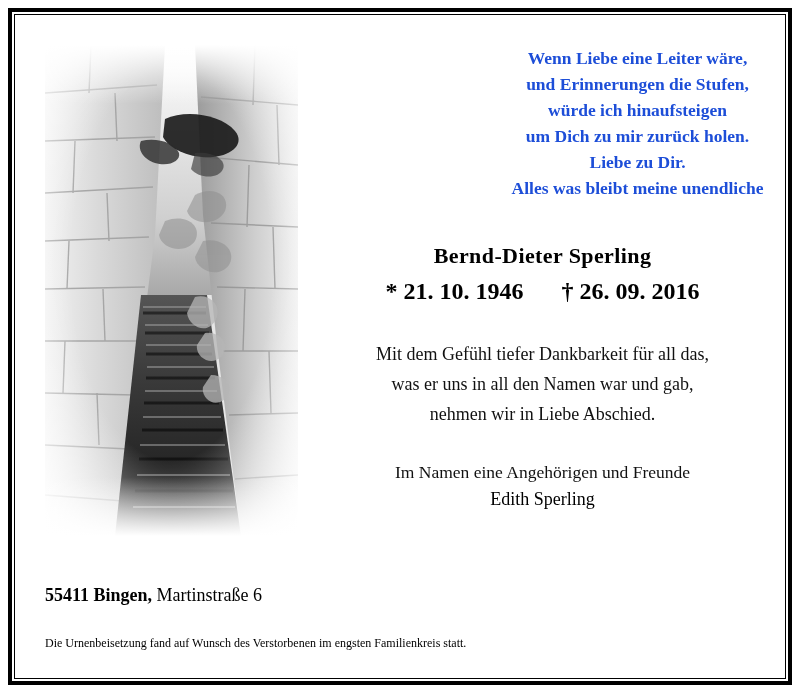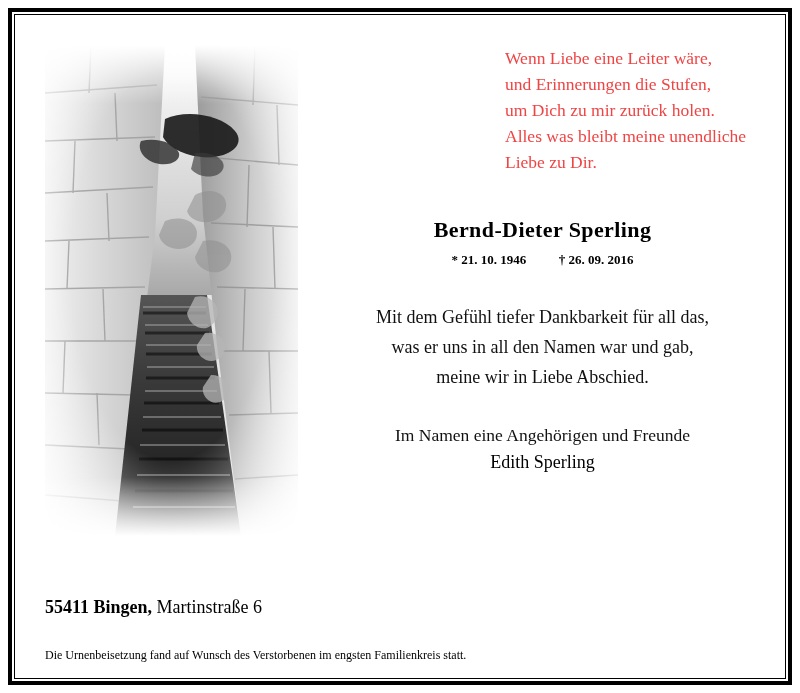--- a/index.html
+++ b/index.html
@@ -68,40 +68,41 @@
   
   .obit {
     position: absolute;
     left: 300px;
     top: 30px;
     width: 455px;
     text-align: center;
   }
 
   .verse {
-    text-align: left;
+    text-align: center;
     padding-left: 190px;
     font-size: 17.5px;
     line-height: 26px;
-    color: #ef4444;
+    color: #1d4ed8;
+    font-weight: bold;
   }
   .verse div { white-space: nowrap; }
 
   .name {
     margin-top: 42px;
     font-size: 22px;
     font-weight: bold;
     letter-spacing: 0.4px;
     color: #000000;
     white-space: nowrap;
   }
 
   .dates {
     margin-top: 9px;
-    font-size: 13px;
+    font-size: 24px;
     font-weight: bold;
     color: #000000;
   }
   .dates .sep { display: inline-block; width: 26px; }
 
   .tribute {
     margin-top: 34px;
     font-size: 18px;
     line-height: 30px;
     color: #111111;
@@ -118,21 +119,21 @@
     font-size: 18px;
     font-weight: normal;
     color: #000000;
     line-height: 27px;
   }
 
   
   .footer {
     position: absolute;
     left: 30px;
-    bottom: 10px;
+    bottom: 22px;
     width: 710px;
   }
   .address {
     font-size: 18px;
     line-height: 26px;
     margin-bottom: 22px;
   }
   .address .city {
     font-weight: bold;
   }
@@ -271,37 +272,38 @@
         <rect x="0" y="0" width="253" height="491" fill="url(#vig)"></rect>
         <rect x="0" y="0" width="253" height="491" fill="url(#edgeFade)"></rect>
       </svg>
     </div>
 
     <div class="obit">
 
       <div class="verse">
         <div>Wenn Liebe eine Leiter wäre,</div>
         <div>und Erinnerungen die Stufen,</div>
+        <div>würde ich hinaufsteigen</div>
         <div>um Dich zu mir zurück holen.</div>
+        <div>Liebe zu Dir.</div>
         <div>Alles was bleibt meine unendliche</div>
-        <div>Liebe zu Dir.</div>
       </div>
 
       <div class="name">Bernd-Dieter Sperling</div>
 
       <div class="dates">
         <span>* 21. 10. 1946</span>
         <span class="sep"></span>
         <span>† 26. 09. 2016</span>
       </div>
 
       <div class="tribute">
         <div>Mit dem Gefühl tiefer Dankbarkeit für all das,</div>
         <div>was er uns in all den Namen war und gab,</div>
-        <div>meine wir in Liebe Abschied.</div>
+        <div>nehmen wir in Liebe Abschied.</div>
       </div>
 
       <div class="family-line">Im Namen eine Angehörigen und Freunde</div>
       <div class="signature">Edith Sperling</div>
     </div>
 
     <div class="footer">
       <div class="address">
         <span class="city">55411 Bingen,</span><span> Martinstraße 6</span>
       </div>

